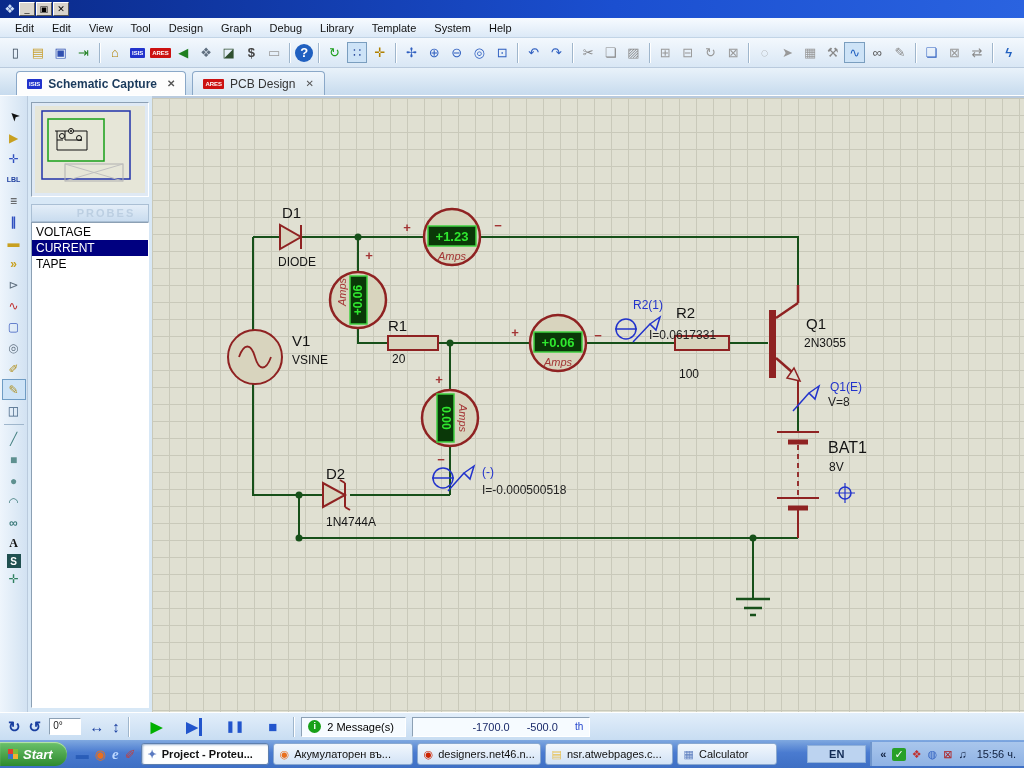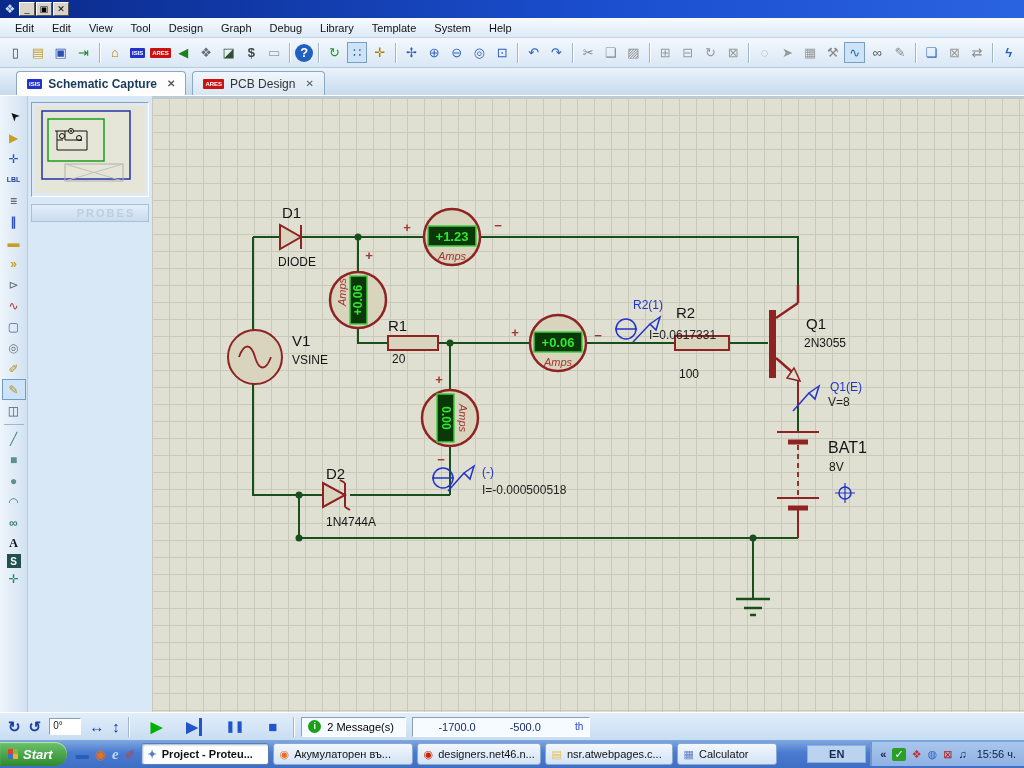--- a/index.html
+++ b/index.html
@@ -240,20 +240,25 @@
               <circle cx="44" cy="32" r="2.5"></circle>
           </g>
           <circle cx="36" cy="25" r="1" fill="#111"></circle>
             <circle cx="46" cy="34" r="1" fill="#111"></circle>
           <rect x="30" y="58" width="58" height="17" fill="none" stroke="#b0b0b0"></rect>
           <path d="M30,58 L88,75 M88,58 L30,75" stroke="#c0c0c0" fill="none"></path>
         </svg>
       </div>
     </div>
     <div class="abs" id="probeshdr">PROBES</div>
+    <div class="abs" id="probelist">
+      <div class="probeitem">VOLTAGE</div>
+      <div class="probeitem sel">CURRENT</div>
+      <div class="probeitem">TAPE</div>
+    </div>
   </div>
 
   <div class="abs" id="canvasarea">
     <svg id="schsvg" width="872" height="612" viewBox="0 0 872 612">
 
       <g stroke="#17501a" stroke-width="2" fill="none">
         <path d="M101,137 H128 M150,137 H272 M328,137 H646 V185 M101,137 V230 M101,284 V395 H147
                  M206,137 V172 M206,228 V243 H236 M286,243 H378 M434,243 H523 M577,243 H616
                  M298,243 V290 M298,346 V395 M147,395 H171 M198,395 H298
                  M147,395 V438 M147,438 H646 M601,438 V499 M646,307 V331"></path>
@@ -400,21 +405,21 @@
   <span class="tbdiv"></span>
   <span class="simbtn" style="color:#00b000;margin-left:18px">▶</span>
   <span class="simbtn" style="color:#2255cc;border-right:3px solid #2255cc;padding-right:1px">▶</span>
   <span class="simbtn" style="color:#2255cc;font-size:11px">❚❚</span>
   <span class="simbtn" style="color:#2255cc">■</span>
   <span class="tbdiv"></span>
   <div class="panel" style="width:105px">
     <span class="infodot">i</span>
     <span>2 Message(s)</span>
   </div>
-  <div class="panel" style="width:178px;justify-content:flex-end;gap:34px;color:#1a2a6a">
+  <div class="panel" style="width:178px;justify-content:flex-end;gap:17px;color:#1a2a6a">
     <span>-1700.0</span>
     <span>-500.0</span>
     <span style="color:#2244cc;font-size:10px">th</span>
   </div>
 </div>
 
 <div class="abs" id="taskbar">
   <div id="startbtn">
     <span class="flag">
       <i style="background:#e33e30"></i>

